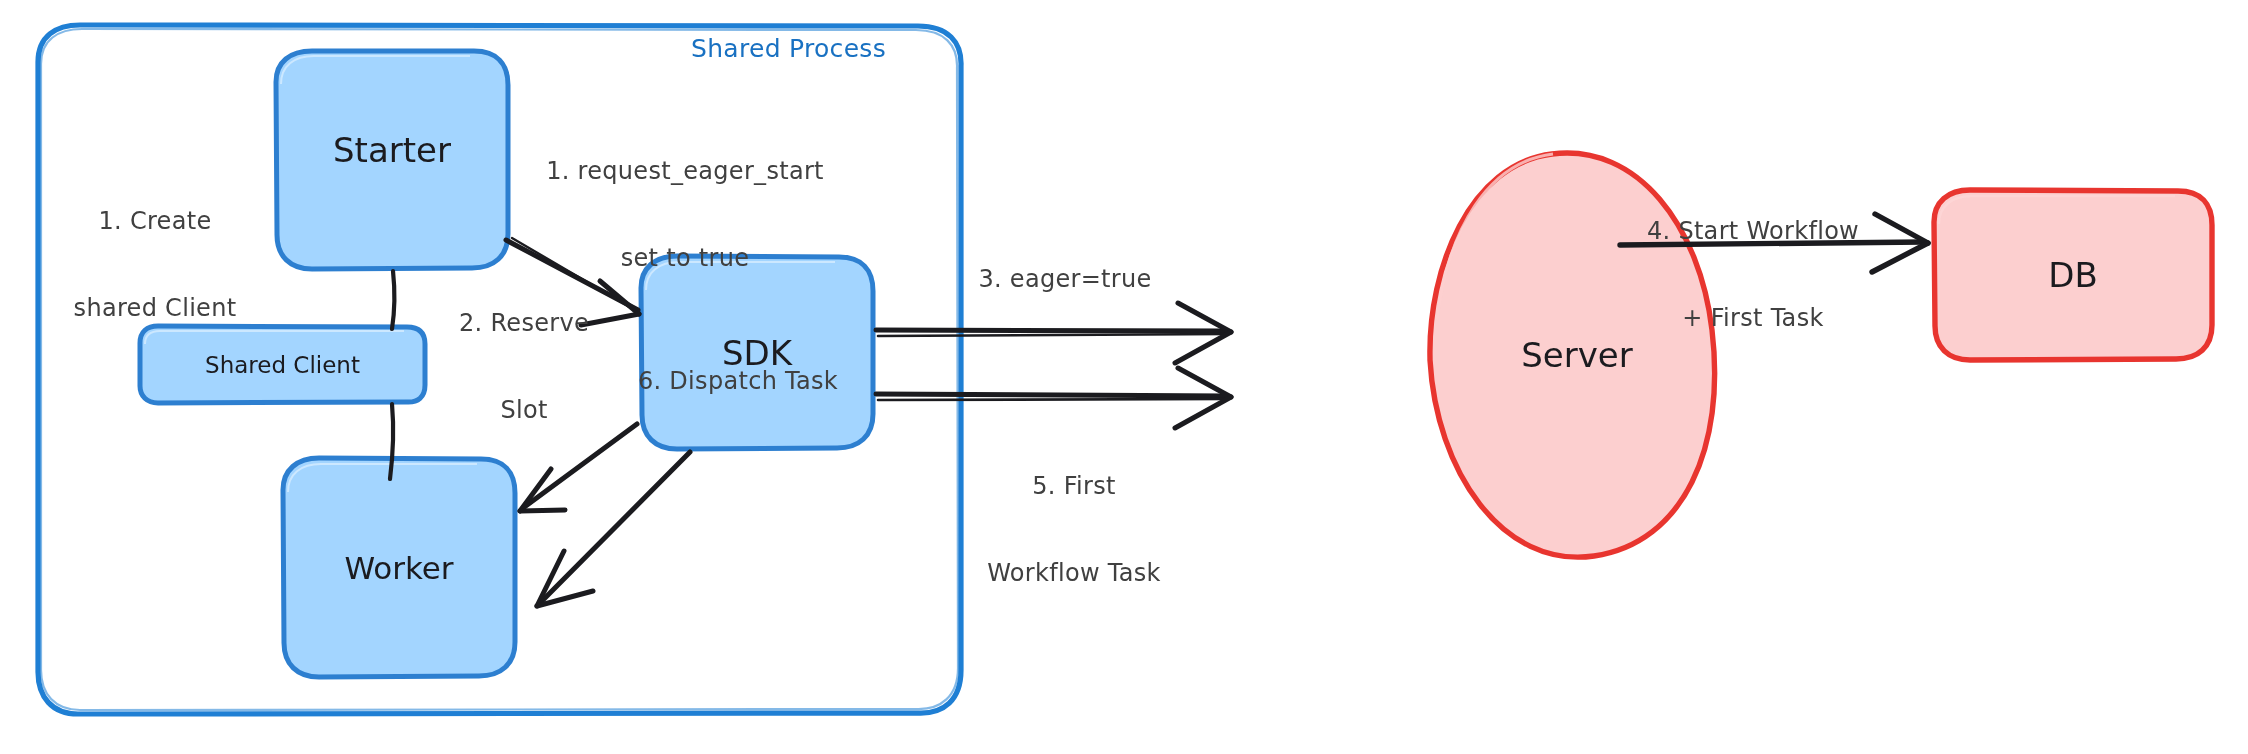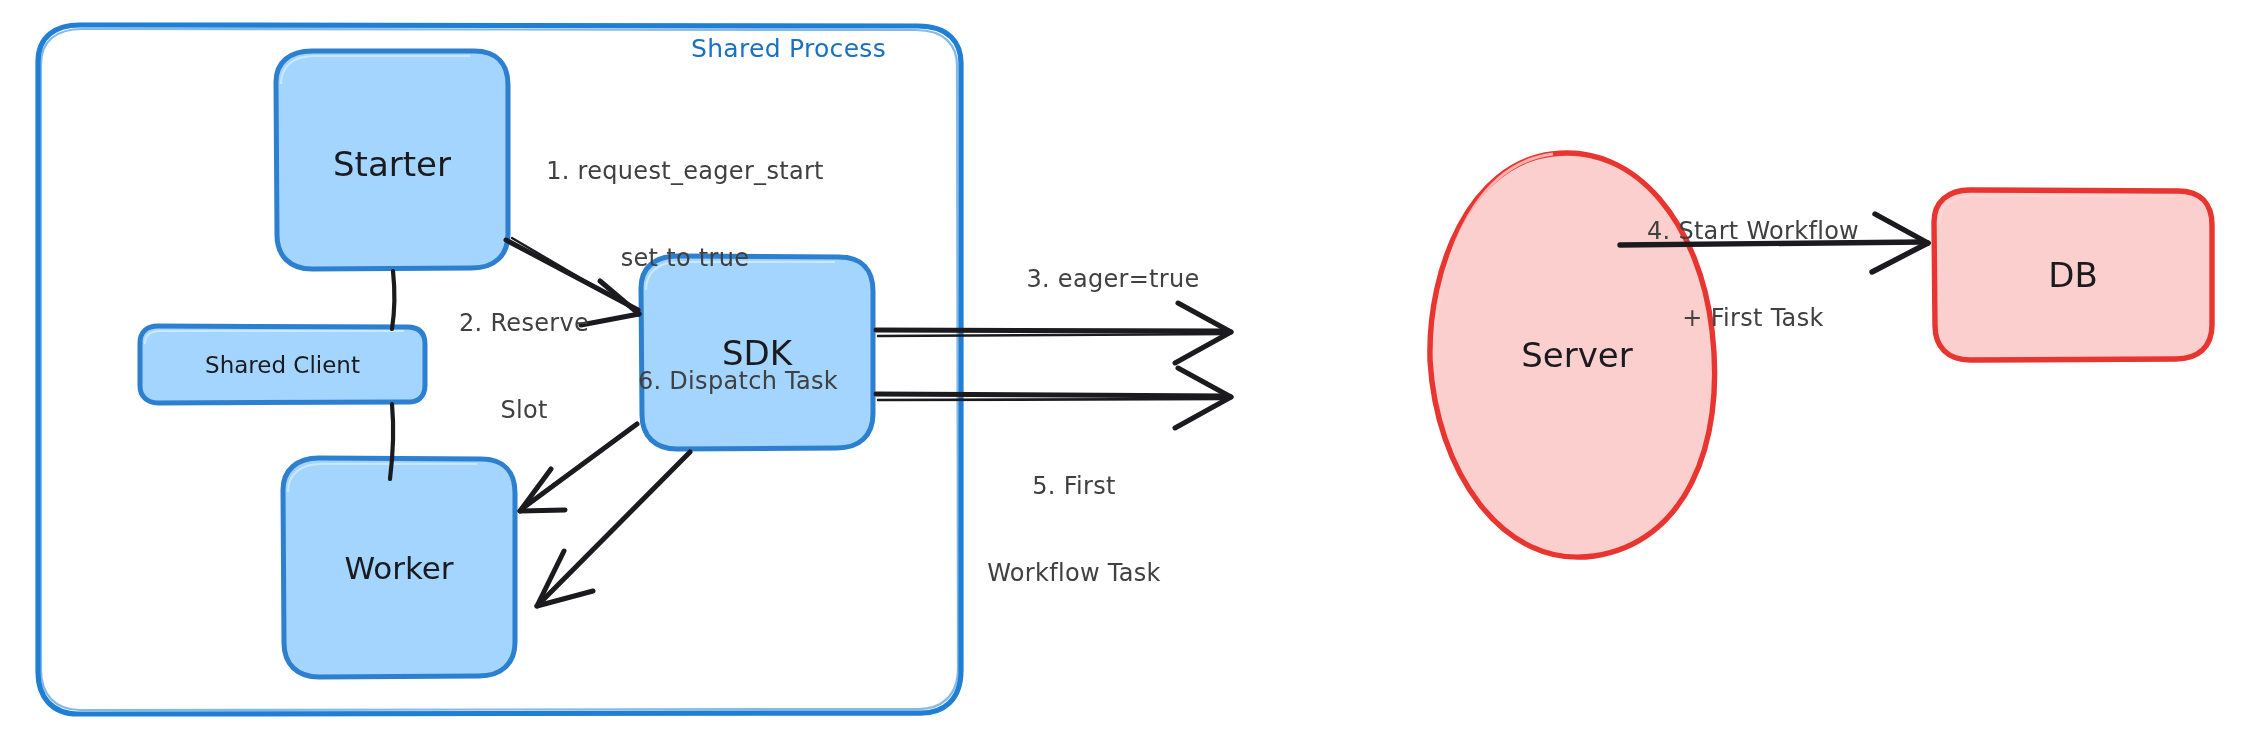--- a/index.html
+++ b/index.html
@@ -193,46 +193,50 @@
     <g>
       <path d="M 1620 245 L 1924 242" fill="none" stroke="#1b1b1f" stroke-width="5.4" stroke-linecap="round"></path>
       <path d="M 1875 214 L 1928 243" fill="none" stroke="#1b1b1f" stroke-width="5.4" stroke-linecap="round"></path>
       <path d="M 1872 272 L 1928 243" fill="none" stroke="#1b1b1f" stroke-width="5.4" stroke-linecap="round"></path>
     </g>
 
   </svg>
 
   <div class="lbl" style="left:668px; top:34px; font-size:25px; color:#1971c2;margin-left:23px;">Shared Process</div>
 
-  <div class="node-label" style="left:276px; top:55px; width:232px; height:218px; font-size:34px;">Starter</div>
+  <div class="node-label" style="left:276px; top:41px; width:232px; height:218px; font-size:34px;">Starter</div>
 
   <div class="node-label" style="left:140px; top:326px; width:285px; height:77px; font-size:23px;">Shared Client</div>
 
   <div class="node-label" style="left:283px; top:458px; width:232px; height:219px; font-size:31px;">Worker</div>
 
   <div class="node-label" style="left:641px; top:256px; width:232px; height:193px; font-size:34px;">SDK</div>
 
   <div class="node-label" style="left:1428px; top:153px; width:298px; height:404px; font-size:34px;">Server</div>
 
   <div class="node-label" style="left:1934px; top:190px; width:278px; height:170px; font-size:34px;">DB</div>
 
+  <div class="lbl edge-label" style="left:40px; top:148px; width:230px; font-size:24px;">
+    <div>1. Create</div>
+    <div>shared Client</div>
+  </div>
 
   <div class="lbl edge-label" style="left:540px; top:98px; width:290px; font-size:24px;">
     <div>1. request_eager_start</div>
     <div>set to true</div>
   </div>
 
   <div class="lbl edge-label" style="left:438px; top:250px; width:172px; font-size:24px;">
     <div>2. Reserve</div>
     <div>Slot</div>
   </div>
 
   <div class="lbl edge-label" style="left:620px; top:367px; width:236px; font-size:24px;">6. Dispatch Task</div>
 
-  <div class="lbl edge-label" style="left:965px; top:265px; width:200px; font-size:24px;padding-left:48px;">3. eager=true</div>
+  <div class="lbl edge-label" style="left:965px; top:265px; width:200px; font-size:24px;">3. eager=true</div>
 
   <div class="lbl edge-label" style="left:955px; top:413px; width:238px; font-size:24px;">
     <div>5. First</div>
     <div>Workflow Task</div>
   </div>
 
   <div class="lbl edge-label" style="left:1608px; top:158px; width:290px; font-size:24px;">
     <div>4. Start Workflow</div>
     <div>+ First Task</div>
   </div>

